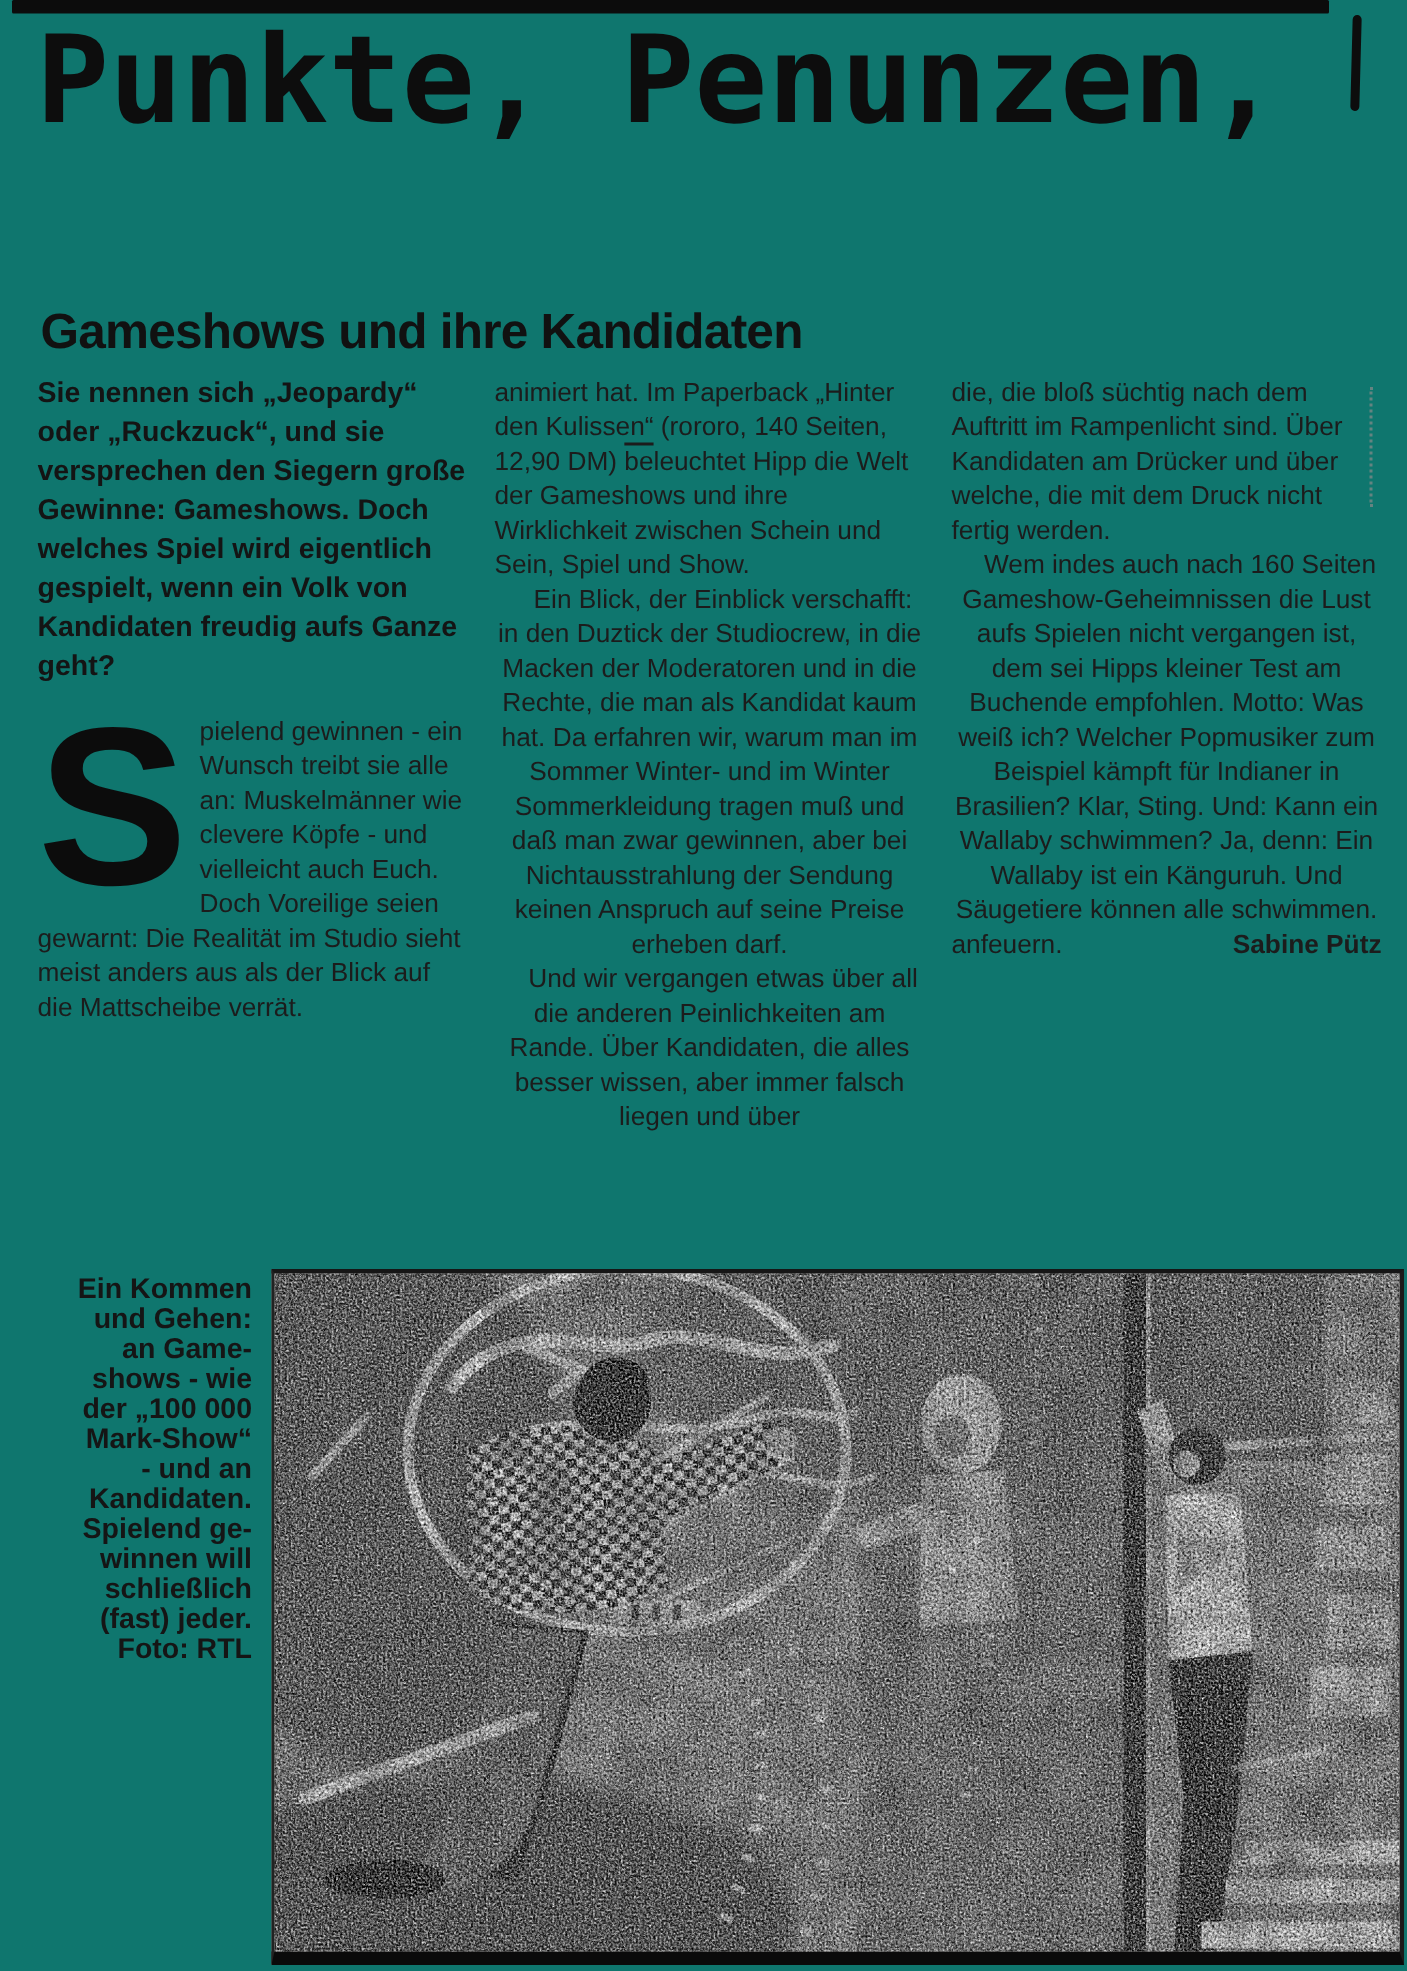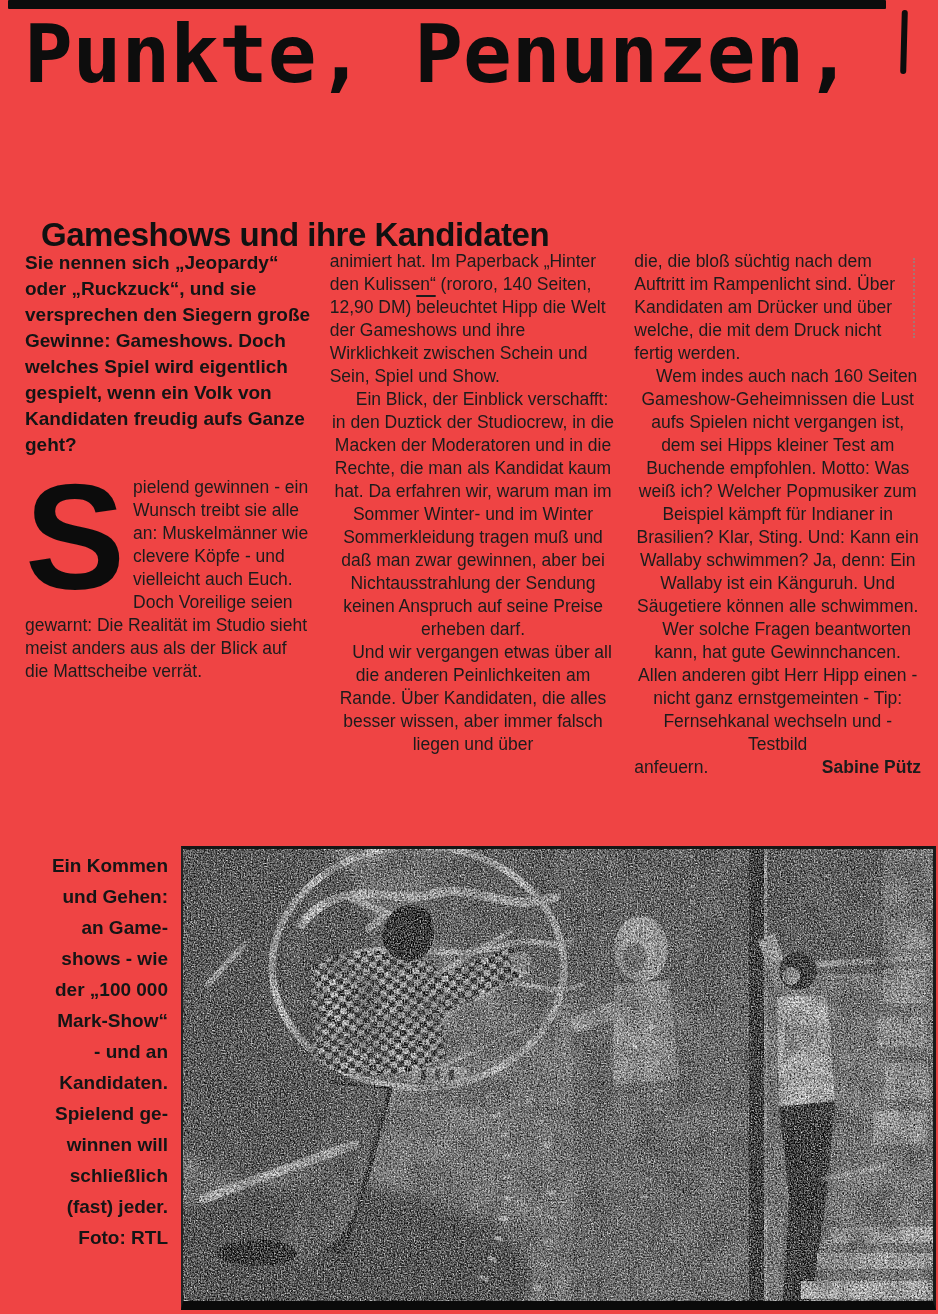--- a/index.html
+++ b/index.html
@@ -1,20 +1,20 @@
 <!DOCTYPE html>
 <html><head>
 <meta charset="utf-8">
 <style>
   html,body{margin:0;padding:0;}
   body{background:#e8e8e4;}
   .page{
     position:relative;
     width:938px;height:1314px;
-    background:#ef4444;
+    background:#0f766e;
     overflow:hidden;
     font-family:"Liberation Sans",sans-serif;
     color:#1c1c1c;
   }
   .top-rule{
     position:absolute;left:8px;top:0;width:878px;height:9px;
     background:#0c0c0c;border-radius:1px;
   }
   .corner-mark{
     position:absolute;left:901px;top:10px;width:6px;height:64px;
@@ -24,21 +24,21 @@
     position:absolute;left:913px;top:258px;height:80px;width:0;
     border-left:2px dotted #8a8a8a;opacity:.7;
   }
   .headline{
     position:absolute;left:24px;top:10px;margin:0;
     font-family:"DejaVu Sans Mono",monospace;
     font-weight:700;font-size:81px;line-height:89px;
     letter-spacing:0px;color:#0d0d0d;white-space:nowrap;
   }
   .subhead{
-    position:absolute;left:25px;top:200px;margin:16px;
+    position:absolute;left:25px;top:200px;margin:2px;
     font-weight:700;font-size:33px;letter-spacing:-0.5px;color:#111;
   }
   .columns{
     position:absolute;left:25px;top:250px;width:896px;height:600px;
     display:flex;gap:18px;overflow:hidden;
   }
   .col{flex:1;min-width:0;font-size:17.5px;line-height:23px;text-align:left;}
   .col p{margin:0;}
   .col p.indent{text-indent:18px;text-align:center;}
   .intro{
@@ -48,21 +48,21 @@
   .dropcap{
     float:left;font-weight:700;font-size:150px;line-height:118px;
     padding:2px 8px 0 0;color:#0c0c0c;
     font-family:"Liberation Sans",sans-serif;
   }
   .overmark{text-decoration:overline;text-decoration-thickness:2px;}
   .byline-row{display:flex;justify-content:space-between;align-items:flex-start;}
   .byline{font-weight:700;white-space:nowrap;}
   .caption{
     position:absolute;left:14px;top:850px;width:154px;
-    font-weight:700;font-size:19px;line-height:31px;
+    font-weight:700;font-size:19px;line-height:20px;
     text-align:right;white-space:pre-line;color:#151515;
   }
   .photo{
     position:absolute;left:181px;top:846px;width:750px;height:452px;
     border-top:3px solid #161616;
     border-left:2px solid #222;
     border-right:3px solid #1a1a1a;
     border-bottom:9px solid #0a0a0a;
     box-sizing:content-box;
     background:#8f8d8a;
@@ -88,21 +88,20 @@
       <p><span class="dropcap">S</span><span>pielend gewinnen - ein Wunsch treibt sie alle an: Muskelmänner wie clevere Köpfe - und vielleicht auch Euch. Doch Voreilige seien gewarnt: Die Realität im Studio sieht meist anders aus als der Blick auf die Mattscheibe verrät.</span></p>
     </div>
     <div class="col">
       <p><span>animiert hat. Im Paperback „Hinter den Kulissen“ (rororo, 140 Seiten, 12,90 DM) </span><span class="overmark">be</span><span>leuchtet Hipp die Welt der Gameshows und ihre Wirklichkeit zwischen Schein und Sein, Spiel und Show.</span></p>
       <p class="indent">Ein Blick, der Einblick verschafft: in den Duztick der Studiocrew, in die Macken der Moderatoren und in die Rechte, die man als Kandidat kaum hat. Da erfahren wir, warum man im Sommer Winter- und im Winter Sommerkleidung tragen muß und daß man zwar gewinnen, aber bei Nichtausstrahlung der Sendung keinen Anspruch auf seine Preise erheben darf.</p>
       <p class="indent">Und wir vergangen etwas über all die anderen Peinlichkeiten am Rande. Über Kandidaten, die alles besser wissen, aber immer falsch liegen und über</p>
     </div>
     <div class="col">
       <p>die, die bloß süchtig nach dem Auftritt im Rampenlicht sind. Über Kandidaten am Drücker und über welche, die mit dem Druck nicht fertig werden.</p>
       <p class="indent">Wem indes auch nach 160 Seiten Gameshow-Geheimnissen die Lust aufs Spielen nicht vergangen ist, dem sei Hipps kleiner Test am Buchende empfohlen. Motto: Was weiß ich? Welcher Popmusiker zum Beispiel kämpft für Indianer in Brasilien? Klar, Sting. Und: Kann ein Wallaby schwimmen? Ja, denn: Ein Wallaby ist ein Känguruh. Und Säugetiere können alle schwimmen.</p>
-      <p class="indent">Wer solche Fragen beantworten kann, hat gute Gewinnchancen. Allen anderen gibt Herr Hipp einen - nicht ganz ernstgemeinten - Tip: Fernsehkanal wechseln und - Testbild</p>
       <div class="byline-row">
         <span>anfeuern.</span>
         <span class="byline">Sabine Pütz</span>
       </div>
     </div>
   </div>
 
   <div class="caption">Ein Kommen
 und Gehen:
 an Game-

